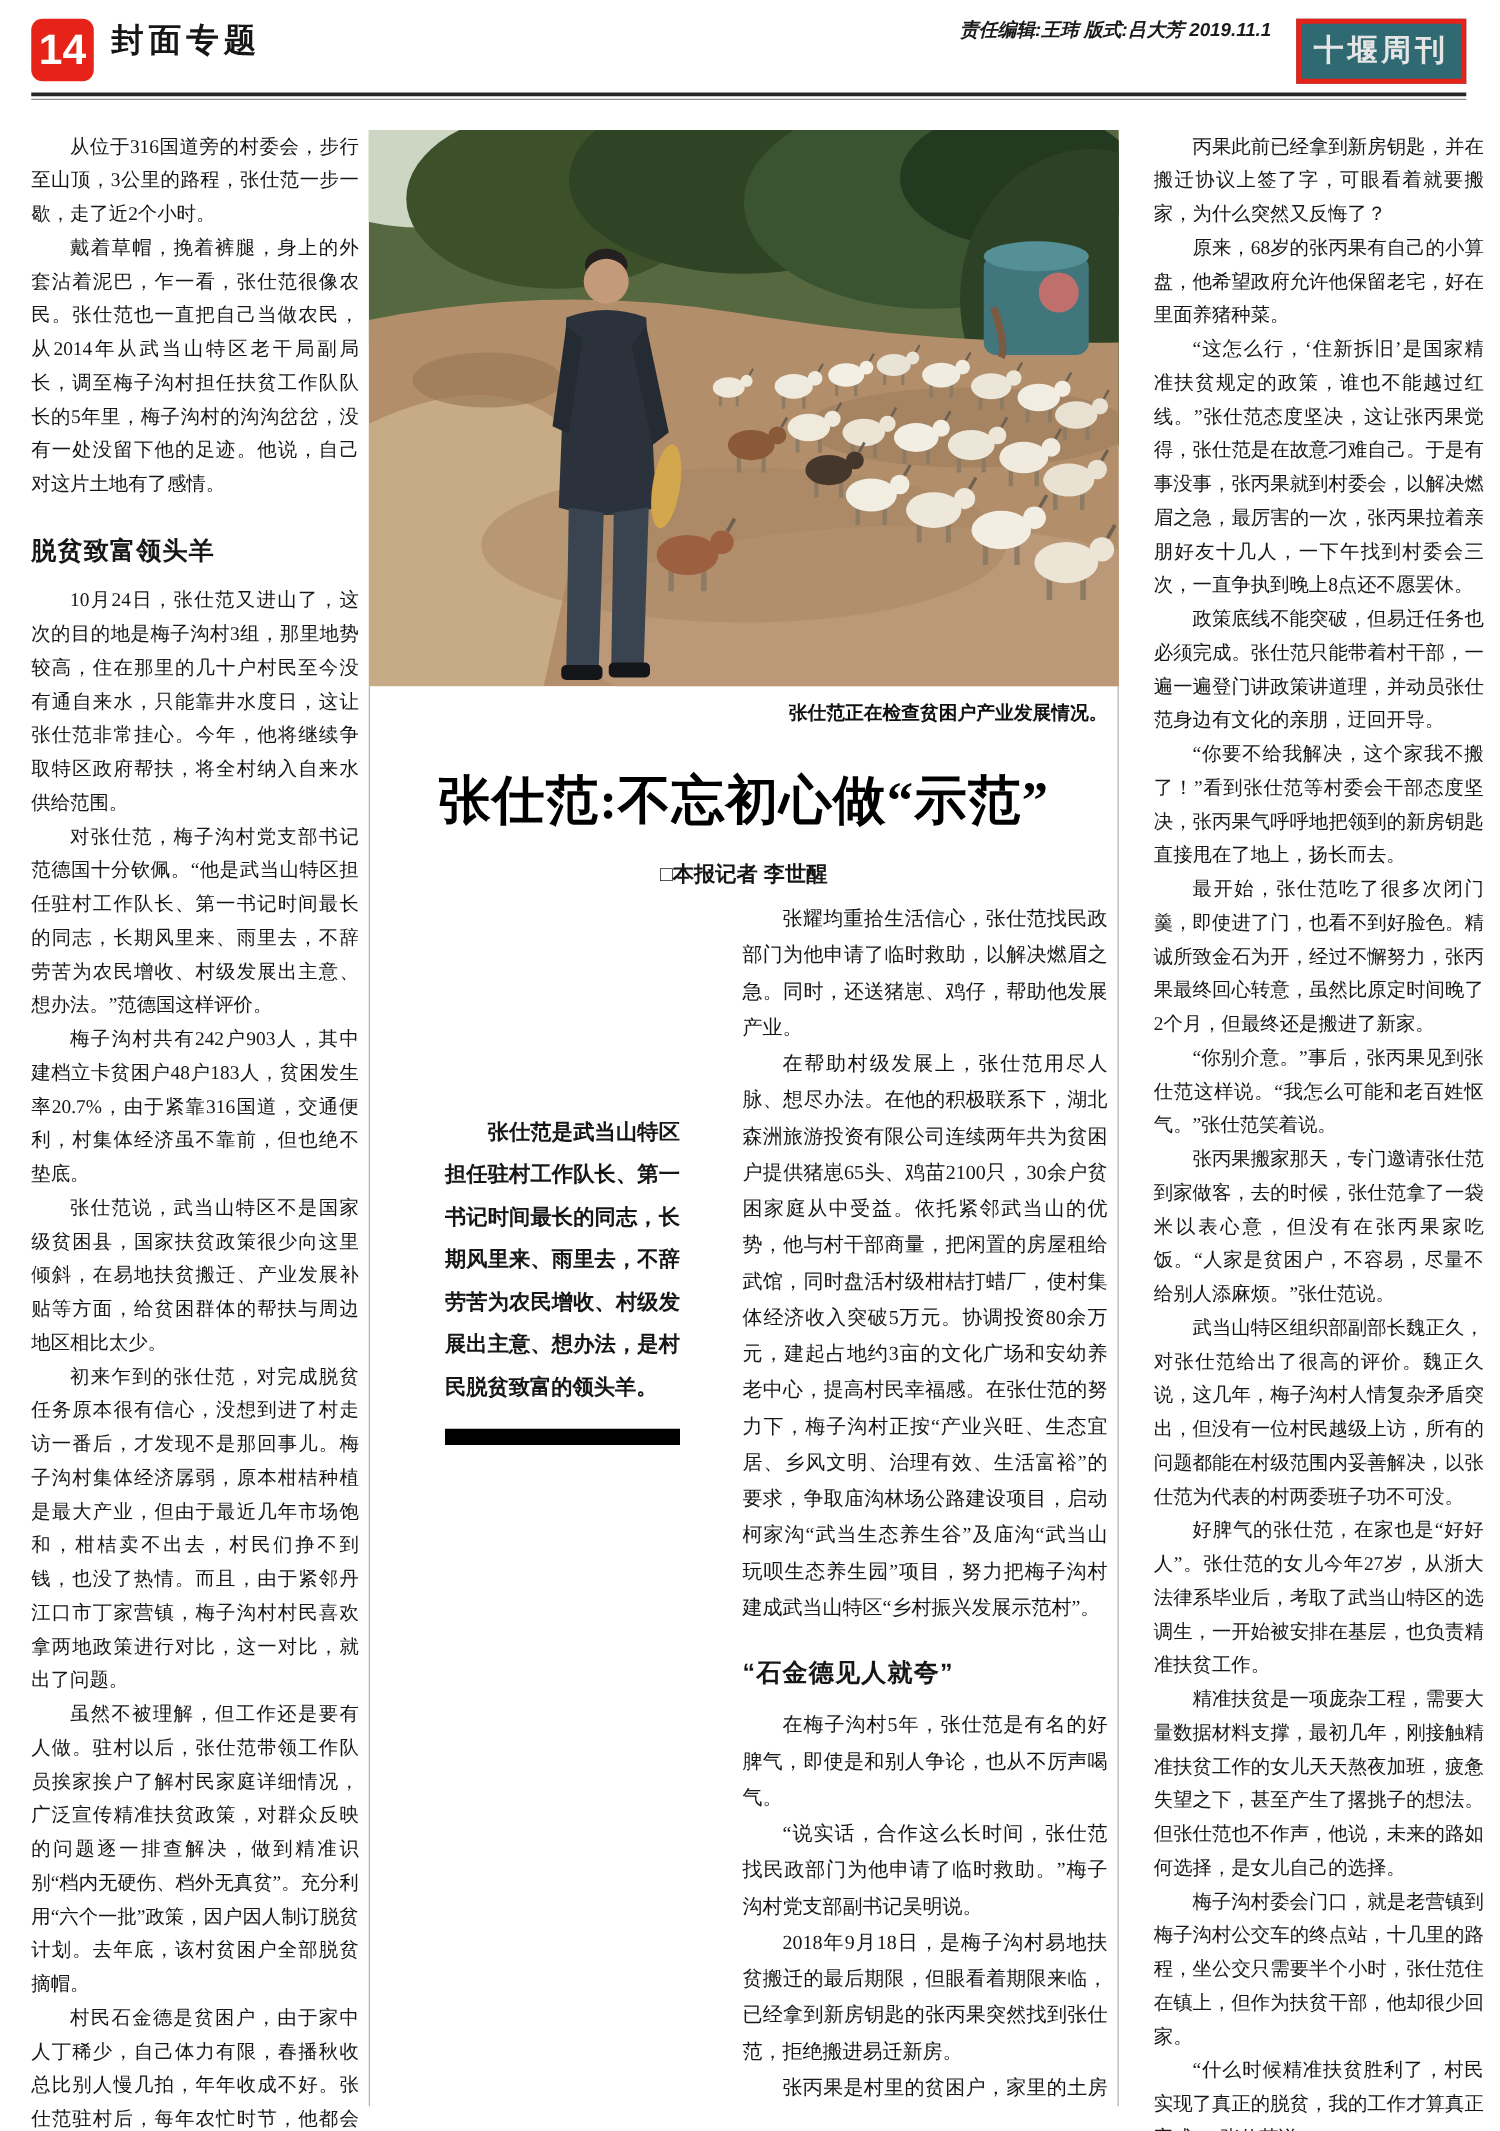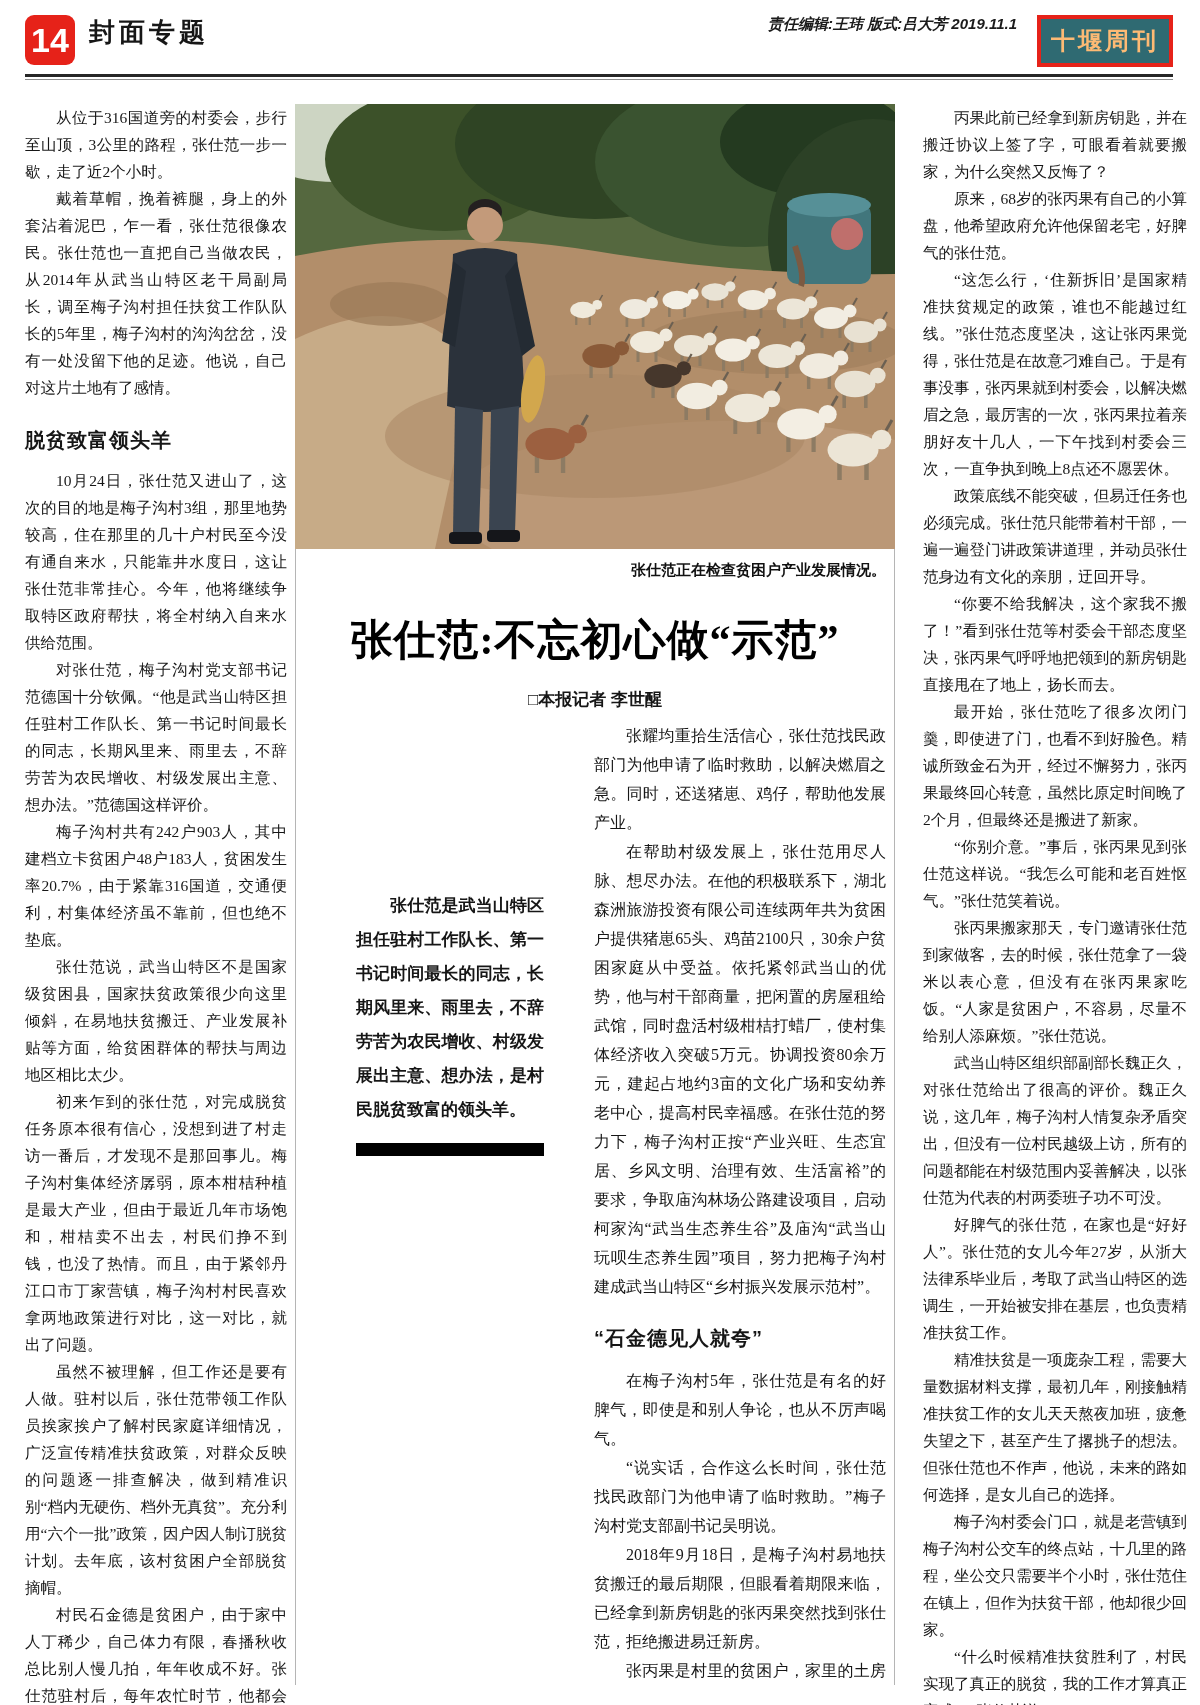--- a/index.html
+++ b/index.html
@@ -10,21 +10,21 @@
   }
   
   .hdr{display:flex;align-items:flex-start;padding:15px 27px 0 25px;height:52px;}
   .pageno{
     width:50px;height:50px;background:#e62219;border-radius:9px;color:#fff;
     font:bold 34px/50px "Liberation Sans","DejaVu Sans",sans-serif;text-align:center;flex:0 0 auto;
   }
   .sectitle{font:bold 26px "Liberation Sans","DejaVu Sans",sans-serif;letter-spacing:4px;margin-left:14px;}
   .edline{margin-left:auto;margin-right:20px;font:bold italic 15px "Liberation Sans","DejaVu Sans",sans-serif;color:#1b1b1b;}
   .masthead{
-    background:#2f6a72;border:4px solid #e62219;color:#fdba74;flex:0 0 auto;
+    background:#2f6a72;border:4px solid #e62219;color:#e5e5e5;flex:0 0 auto;
     font:bold 24px/1 "Liberation Serif",serif;letter-spacing:3px;padding:10px 10px;
   }
   .hrule{margin:7px 27px 0 25px;border-top:3px solid #262626;border-bottom:1px solid #8d8d8d;height:2px;}
   
   .main{display:flex;padding:24px 27px 0 25px;align-items:flex-start;}
   .colL{width:262px;flex:0 0 auto;margin-right:8px;}
   .mid{width:600px;flex:0 0 auto;margin-right:28px;}
   .colR{width:264px;flex:0 0 auto;}
   .colL p,.colR p{
     margin:0;text-indent:2em;text-align:justify;
@@ -188,21 +188,21 @@
                 <p>张丙果是村里的贫困户，家里的土房子建于1960年代，由于年久失修，几近坍塌。村里将张丙果纳入易地扶贫搬迁范围，为他一家建设了125平方米的安置房。张</p>
               </div>
           </div>
         </div>
       </div>
     </div>
 
     <div class="colR">
       <div>
           <p>丙果此前已经拿到新房钥匙，并在搬迁协议上签了字，可眼看着就要搬家，为什么突然又反悔了？</p>
-          <p>原来，68岁的张丙果有自己的小算盘，他希望政府允许他保留老宅，好脾气的张仕范。</p>
+          <p>原来，68岁的张丙果有自己的小算盘，他希望政府允许他保留老宅，好在里面养猪种菜。</p>
           <p>“这怎么行，‘住新拆旧’是国家精准扶贫规定的政策，谁也不能越过红线。”张仕范态度坚决，这让张丙果觉得，张仕范是在故意刁难自己。于是有事没事，张丙果就到村委会，以解决燃眉之急，最厉害的一次，张丙果拉着亲朋好友十几人，一下午找到村委会三次，一直争执到晚上8点还不愿罢休。</p>
           <p>政策底线不能突破，但易迁任务也必须完成。张仕范只能带着村干部，一遍一遍登门讲政策讲道理，并动员张仕范身边有文化的亲朋，迂回开导。</p>
           <p>“你要不给我解决，这个家我不搬了！”看到张仕范等村委会干部态度坚决，张丙果气呼呼地把领到的新房钥匙直接甩在了地上，扬长而去。</p>
           <p>最开始，张仕范吃了很多次闭门羹，即使进了门，也看不到好脸色。精诚所致金石为开，经过不懈努力，张丙果最终回心转意，虽然比原定时间晚了2个月，但最终还是搬进了新家。</p>
           <p>“你别介意。”事后，张丙果见到张仕范这样说。“我怎么可能和老百姓怄气。”张仕范笑着说。</p>
           <p>张丙果搬家那天，专门邀请张仕范到家做客，去的时候，张仕范拿了一袋米以表心意，但没有在张丙果家吃饭。“人家是贫困户，不容易，尽量不给别人添麻烦。”张仕范说。</p>
           <p>武当山特区组织部副部长魏正久，对张仕范给出了很高的评价。魏正久说，这几年，梅子沟村人情复杂矛盾突出，但没有一位村民越级上访，所有的问题都能在村级范围内妥善解决，以张仕范为代表的村两委班子功不可没。</p>
           <p>好脾气的张仕范，在家也是“好好人”。张仕范的女儿今年27岁，从浙大法律系毕业后，考取了武当山特区的选调生，一开始被安排在基层，也负责精准扶贫工作。</p>
           <p>精准扶贫是一项庞杂工程，需要大量数据材料支撑，最初几年，刚接触精准扶贫工作的女儿天天熬夜加班，疲惫失望之下，甚至产生了撂挑子的想法。但张仕范也不作声，他说，未来的路如何选择，是女儿自己的选择。</p>
           <p>梅子沟村委会门口，就是老营镇到梅子沟村公交车的终点站，十几里的路程，坐公交只需要半个小时，张仕范住在镇上，但作为扶贫干部，他却很少回家。</p>

